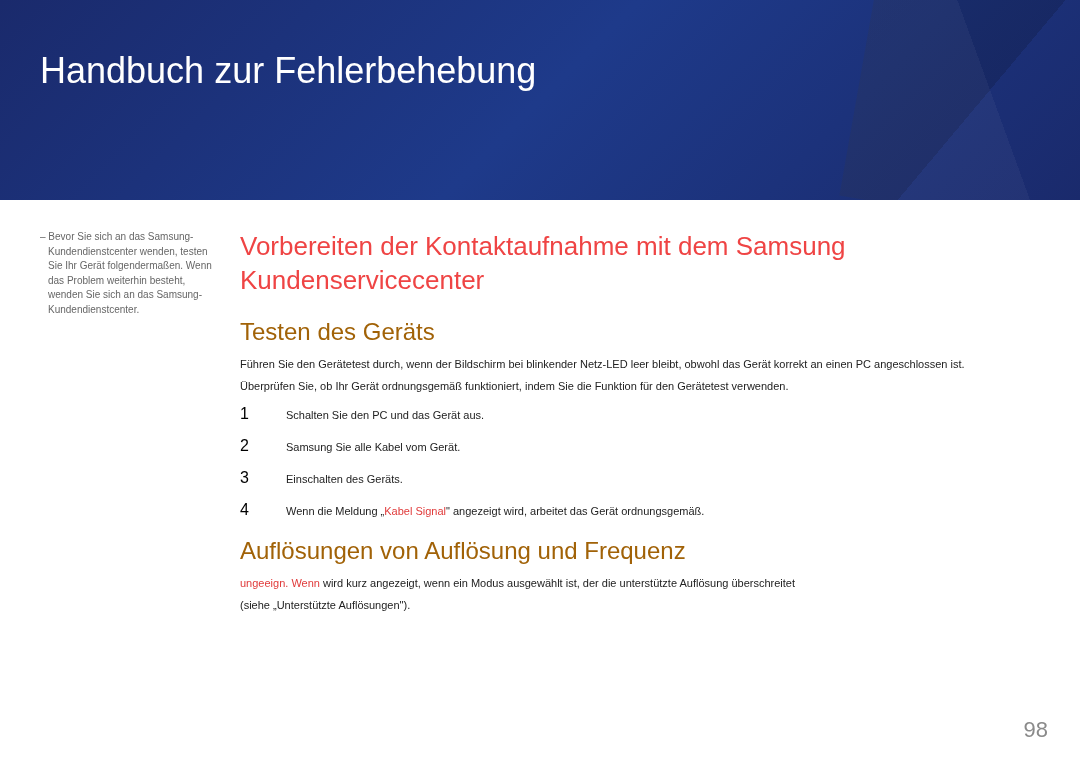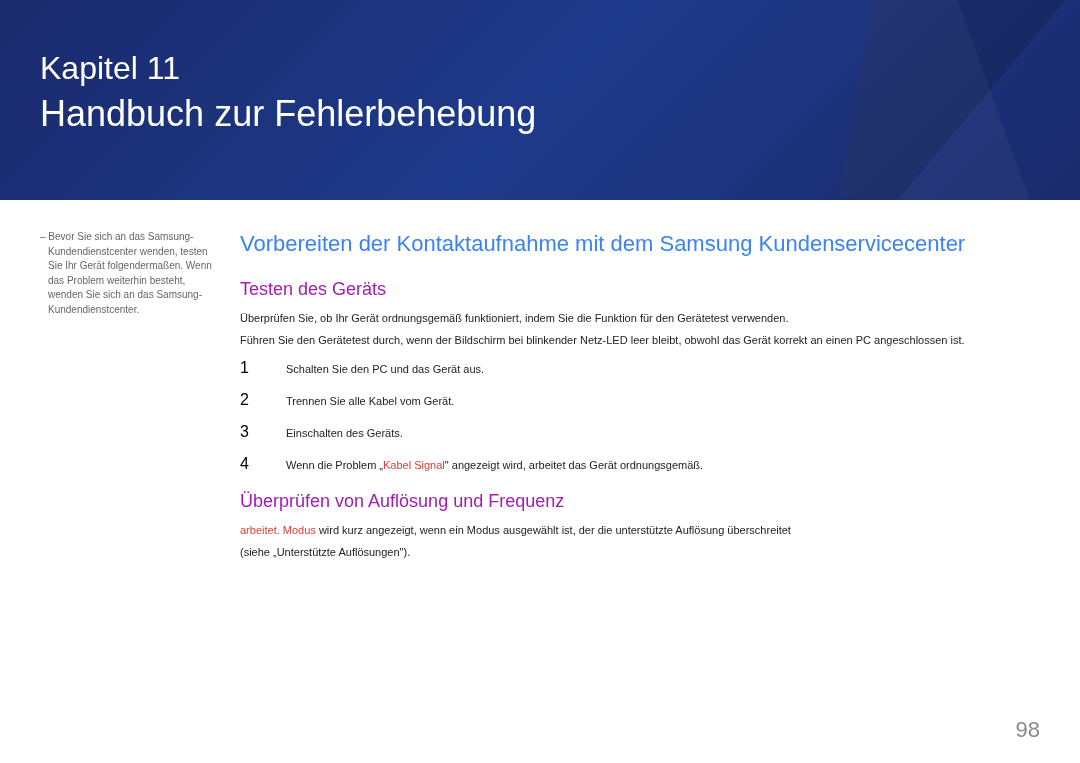--- a/index.html
+++ b/index.html
@@ -57,29 +57,29 @@
   text-indent: -8px;
   padding-left: 8px;
 }
 .side-note::before {
   content: "– ";
 }
 .main-col {
   flex: 1;
 }
 .section-heading {
-  color: #3b82f6;
-  font-size: 22px;
+  color: #ef4444;
+  font-size: 26px;
   font-weight: 400;
   line-height: 1.3;
   margin-bottom: 20px;
 }
 .sub-heading {
-  color: #a21caf;
-  font-size: 18px;
+  color: #a16207;
+  font-size: 24px;
   font-weight: 500;
   margin-bottom: 10px;
   margin-top: 18px;
 }
 .body-text {
   font-size: 11px;
   color: #222222;
   line-height: 1.5;
   margin-bottom: 6px;
 }
@@ -101,71 +101,70 @@
 }
 .step-text {
   font-size: 11px;
   color: #222222;
   margin-left: 22px;
 }
 .red-text { color: #e03a3a; }
 .page-number {
   position: absolute;
   bottom: 20px;
-  right: 40px;
+  right: 32px;
   font-size: 22px;
   color: #8a8a8a;
   font-weight: 300;
 }
 </style>
 </head>
 <body>
 
 <div class="header-band">
-  <div class="chapter-label">Kapitel 11</div>
   <div class="chapter-title">Handbuch zur Fehlerbehebung</div>
 </div>
 
 <div class="content-area">
 
   <div class="side-col">
     <div class="side-note">Bevor Sie sich an das Samsung-Kundendienstcenter wenden, testen Sie Ihr Gerät folgendermaßen. Wenn das Problem weiterhin besteht, wenden Sie sich an das Samsung-Kundendienstcenter.</div>
   </div>
 
   <div class="main-col">
 
     <h2 class="section-heading">Vorbereiten der Kontaktaufnahme mit dem Samsung Kundenservicecenter</h2>
 
     <h3 class="sub-heading">Testen des Geräts</h3>
+    <p class="body-text">Führen Sie den Gerätetest durch, wenn der Bildschirm bei blinkender Netz-LED leer bleibt, obwohl das Gerät korrekt an einen PC angeschlossen ist.</p>
     <p class="body-text">Überprüfen Sie, ob Ihr Gerät ordnungsgemäß funktioniert, indem Sie die Funktion für den Gerätetest verwenden.</p>
-    <p class="body-text">Führen Sie den Gerätetest durch, wenn der Bildschirm bei blinkender Netz-LED leer bleibt, obwohl das Gerät korrekt an einen PC angeschlossen ist.</p>
 
     <ol class="step-list">
       <li class="step-item">
         <span class="step-num">1</span>
         <span class="step-text">Schalten Sie den PC und das Gerät aus.</span>
       </li>
       <li class="step-item">
         <span class="step-num">2</span>
-        <span class="step-text">Trennen Sie alle Kabel vom Gerät.</span>
+        <span class="step-text">Samsung Sie alle Kabel vom Gerät.</span>
       </li>
       <li class="step-item">
         <span class="step-num">3</span>
         <span class="step-text">Einschalten des Geräts.</span>
       </li>
       <li class="step-item">
         <span class="step-num">4</span>
         <span class="step-text">
-          <span>Wenn die Problem „</span><span class="red-text">Kabel Signal</span><span>" angezeigt wird, arbeitet das Gerät ordnungsgemäß.</span>
+          <span>Wenn die Meldung „</span><span class="red-text">Kabel Signal</span><span>" angezeigt wird, arbeitet das Gerät ordnungsgemäß.</span>
         </span>
       </li>
     </ol>
 
-    <h3 class="sub-heading">Überprüfen von Auflösung und Frequenz</h3>
+    <h3 class="sub-heading">Auflösungen von Auflösung und Frequenz</h3>
     <p class="body-text">
-      <span class="red-text">arbeitet. Modus</span><span> wird kurz angezeigt, wenn ein Modus ausgewählt ist, der die unterstützte Auflösung überschreitet</span>
+      <span class="red-text">ungeeign. Wenn</span><span> wird kurz angezeigt, wenn ein Modus ausgewählt ist, der die unterstützte Auflösung überschreitet</span>
     </p>
     <p class="body-text">(siehe „Unterstützte Auflösungen").</p>
 
   </div>
 </div>
 
 <div class="page-number">98</div>
 
 </body></html>

